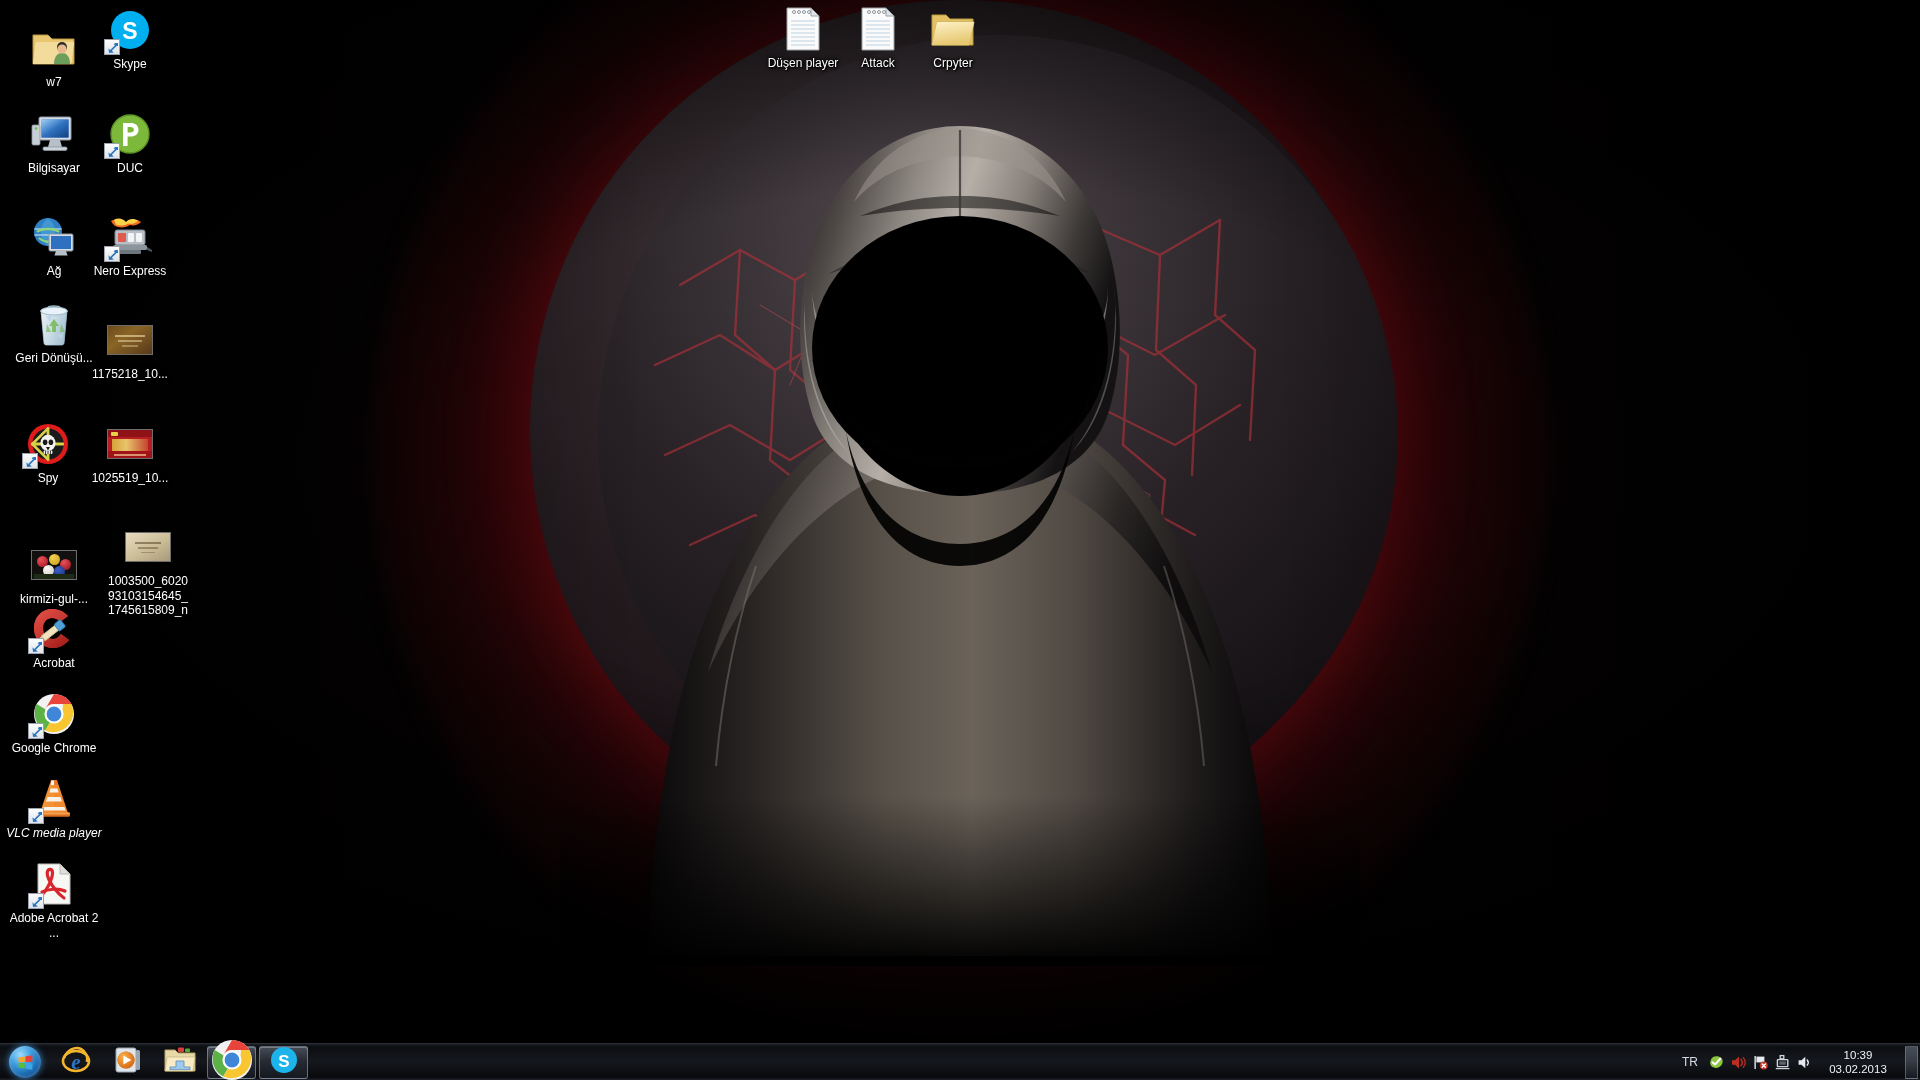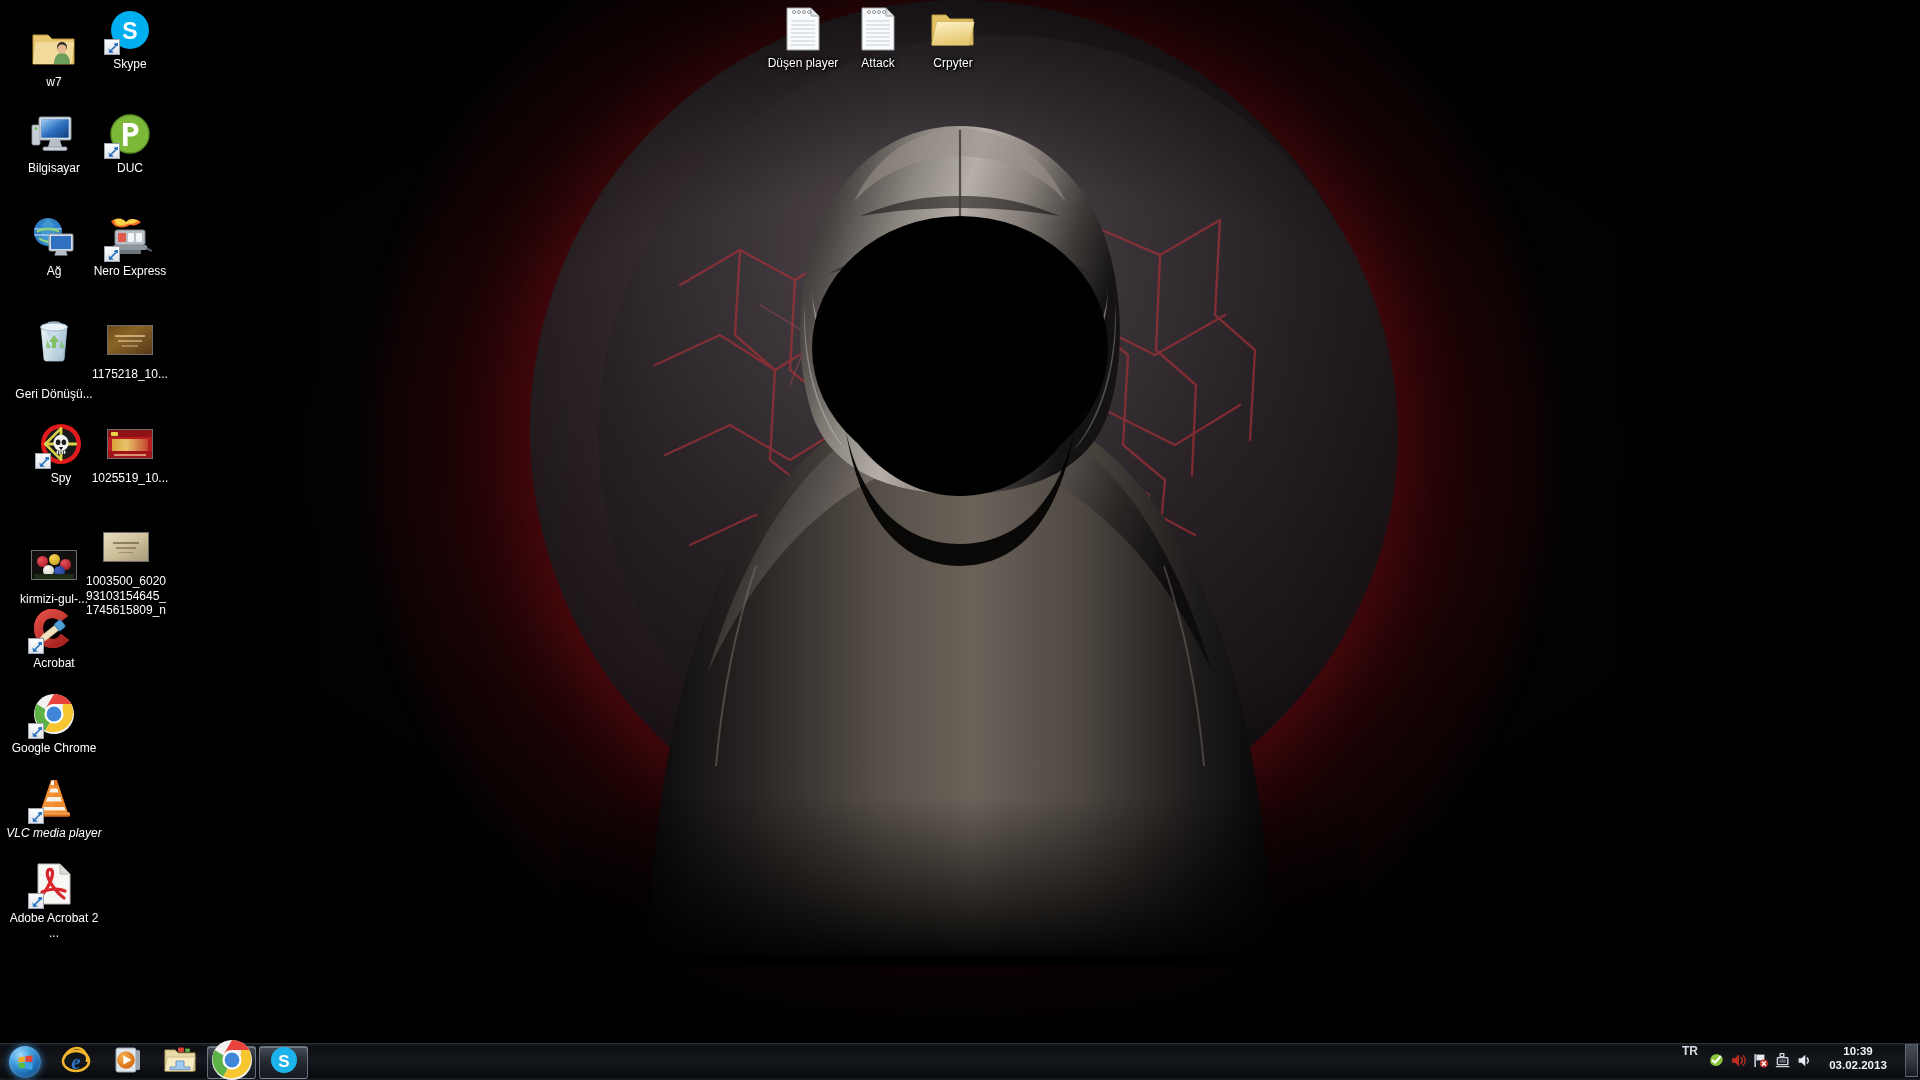--- a/index.html
+++ b/index.html
@@ -128,23 +128,22 @@
     position:relative;
   }
   .tb-btn.active {
     background:linear-gradient(to bottom, rgba(120,130,145,.55), rgba(55,62,74,.5) 45%, rgba(30,35,44,.62));
     border:1px solid rgba(160,175,195,.55);
     border-radius:3px;
     box-shadow:inset 0 1px 0 rgba(255,255,255,.28);
   }
 
   #tray {
-    margin-left:auto; display:flex; align-items:flex-start; height:37px;
+    margin-left:auto; display:flex; align-items:center; height:37px;
     padding-right:2px;
-    font-weight:bold;
   }
   .tray-lang {
     color:#d8dde4; font-size:12px; padding:0 7px;
   }
   .tray-icon { width:22px; height:33px; display:flex; align-items:center; justify-content:center; }
   .clock {
     width:86px; text-align:center; color:#eef2f6;
     font-size:11.5px; line-height:14px; padding:0 4px;
   }
   .show-desktop {
@@ -345,21 +344,21 @@
       <rect x="21" y="16" width="6" height="9" rx="1" fill="#f2f4f6"></rect>
       <rect x="29" y="16" width="6" height="9" rx="1" fill="#f2f4f6"></rect>
       <rect x="6" y="28" width="34" height="5" rx="1.6" fill="#8c949c"></rect>
       <path d="M40 30 L45 33 L45 35 L40 33 Z" fill="#4e545b"></path>
       <rect x="12" y="33" width="22" height="4" rx="1" fill="#6d757d"></rect>
     </svg>
           <span class="shortcut-badge"></span>
         </div>
         <div class="icon-label">Nero Express</div>
       </div>
-      <div class="icon-cell" title="Geri Dönüşü..." style="left: 6px; top: 316px; gap: 20px;">
+      <div class="icon-cell" title="Geri Dönüşü..." style="left: 6px; top: 300px;">
         <div class="icon-art">
           <svg width="40" height="44" viewBox="0 0 40 44">
       <path d="M7 9 L33 9 L30 41 C29.8 42.4 28.8 43 27.4 43 L12.6 43 C11.2 43 10.2 42.4 10 41 Z" fill="#cfe3ef" opacity=".85" stroke="#9fb8c8" stroke-width="1"></path>
       <path d="M7 9 L33 9 L30 41 C29.8 42.4 28.8 43 27.4 43 L12.6 43 C11.2 43 10.2 42.4 10 41 Z" fill="url(#rbg)" opacity=".75"></path>
       <defs>
               <linearGradient id="rbg" x1="0" y1="0" x2="1" y2="0.4">
         <stop offset="0" stop-color="#ffffff"></stop>
                 <stop offset="0.5" stop-color="#d5e7f2"></stop>
                 <stop offset="1" stop-color="#a8c4d6"></stop>
       </linearGradient>
@@ -378,21 +377,21 @@
       <div class="icon-cell" title="1175218_10..." style="left: 82px; top: 316px;">
         <div class="icon-art">
           <div class="thumb" style="background:linear-gradient(145deg,#6b4a1c,#8a6526 38%,#57381a 100%);">
       <div style="position:absolute;left:7px;top:9px;right:7px;height:2px;background:rgba(255,235,190,.55)"></div>
       <div style="position:absolute;left:10px;top:14px;right:10px;height:2px;background:rgba(255,235,190,.45)"></div>
       <div style="position:absolute;left:14px;top:19px;right:14px;height:1.5px;background:rgba(255,235,190,.35)"></div>
     </div>
         </div>
         <div class="icon-label">1175218_10...</div>
       </div>
-      <div class="icon-cell" title="Spy" style="left: 13px; top: 420px;">
+      <div class="icon-cell" title="Spy" style="left: 0; top: 420px;">
         <div class="icon-art">
           <svg width="44" height="44" viewBox="0 0 44 44">
       <circle cx="22" cy="22" r="20" fill="#e01b1b"></circle>
       <circle cx="22" cy="22" r="15.6" fill="#1a1a1a"></circle>
       <g fill="#d8d14a">
         <rect x="20.6" y="6" width="2.8" height="32" rx="1"></rect>
         <rect x="6" y="20.6" width="32" height="2.8" rx="1"></rect>
         <rect x="9.6" y="9.6" width="2.6" height="24.8" rx="1" transform="rotate(45 22 22)"></rect>
         <rect x="9.6" y="9.6" width="2.6" height="24.8" rx="1" transform="rotate(-45 22 22)"></rect>
       </g>
@@ -425,21 +424,21 @@
       <div style="position:absolute;left:5px;top:5px;width:11px;height:11px;border-radius:50%;background:radial-gradient(circle at 35% 30%,#e8515a,#a3121c)"></div>
       <div style="position:absolute;left:17px;top:3px;width:11px;height:11px;border-radius:50%;background:radial-gradient(circle at 35% 30%,#f5d14f,#c79a18)"></div>
       <div style="position:absolute;left:28px;top:8px;width:11px;height:11px;border-radius:50%;background:radial-gradient(circle at 35% 30%,#e8515a,#8f0f18)"></div>
       <div style="position:absolute;left:11px;top:14px;width:11px;height:11px;border-radius:50%;background:radial-gradient(circle at 35% 30%,#fbfbf5,#c9c9bd)"></div>
       <div style="position:absolute;left:22px;top:15px;width:11px;height:11px;border-radius:50%;background:radial-gradient(circle at 35% 30%,#3f5fc4,#16307e)"></div>
       <div style="position:absolute;left:2px;bottom:0;right:2px;height:5px;background:#1d2a14"></div>
     </div>
         </div>
         <div class="icon-label">kirmizi-gul-...</div>
       </div>
-      <div class="icon-cell" title="1003500_6020 93103154645_ 1745615809_n" style="left: 78px; top: 523px; align-items: center;">
+      <div class="icon-cell" title="1003500_6020 93103154645_ 1745615809_n" style="left: 100px; top: 523px; align-items: center;">
         <div class="icon-art">
           <div class="thumb" style="background:linear-gradient(150deg,#e8dcc0,#cbbd96 55%,#a8997a 100%);">
       <div style="position:absolute;left:9px;top:9px;right:9px;height:2px;background:rgba(90,70,40,.55)"></div>
       <div style="position:absolute;left:12px;top:14px;right:12px;height:1.6px;background:rgba(90,70,40,.45)"></div>
       <div style="position:absolute;left:15px;top:19px;right:15px;height:1.4px;background:rgba(90,70,40,.35)"></div>
     </div>
         </div>
         <div class="icon-label">1003500_6020 93103154645_ 1745615809_n</div>
       </div>
       <div class="icon-cell" title="CCleaner" style="left: 6px; top: 605px;">

